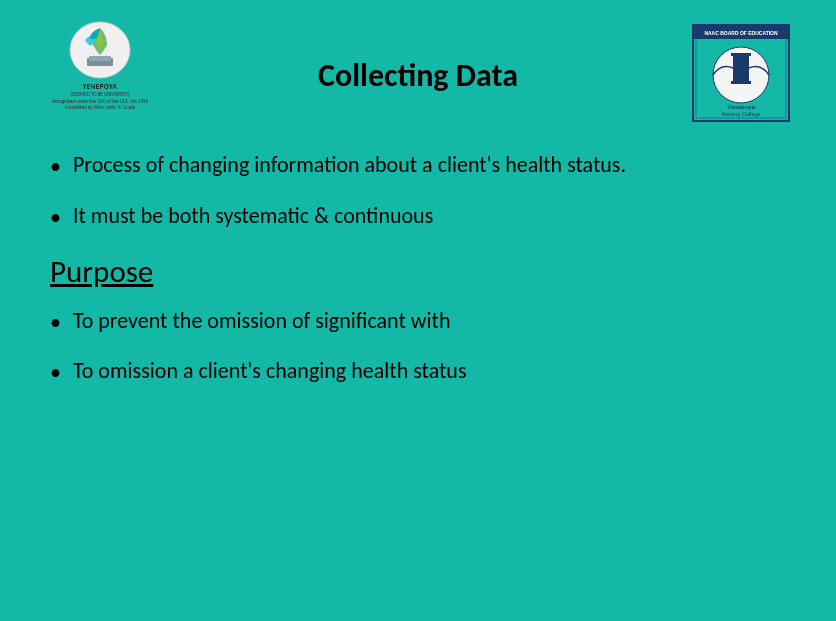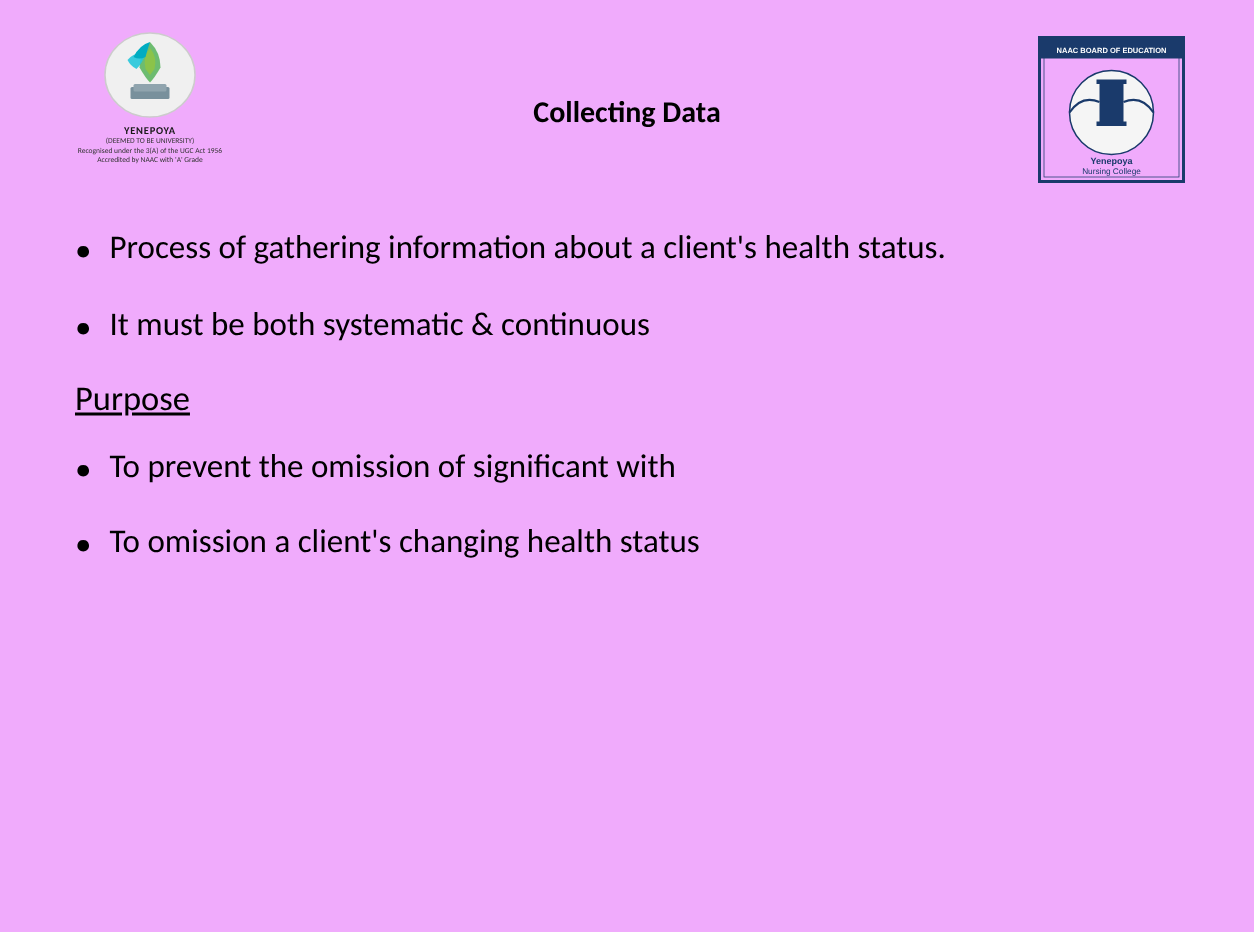--- a/index.html
+++ b/index.html
@@ -12,21 +12,21 @@
       width: 836px;
       height: 621px;
       background: #ffffff;
       font-family: 'Calibri', 'Segoe UI', Arial, sans-serif;
       overflow: hidden;
     }
 
     .slide {
       width: 836px;
       height: 621px;
-      background: #f0abfc;
+      background: #14b8a6;
       position: relative;
       padding: 20px 40px 30px 40px;
     }
 
     
     .header {
       display: flex;
       align-items: center;
       justify-content: center;
       position: relative;
@@ -62,21 +62,21 @@
     }
 
     .logo-left-subtext {
       font-size: 5px;
       color: #333;
       text-align: center;
       line-height: 1.3;
     }
 
     .title {
-      font-size: 20px;
+      font-size: 32px;
       font-weight: bold;
       color: #000000;
       text-align: center;
     }
 
     .logo-right {
       position: absolute;
       right: 0;
       top: 0;
       width: 110px;
@@ -111,21 +111,21 @@
       margin-top: 2px;
       flex-shrink: 0;
       font-size: 22px;
     }
 
     .bullet-text {
       flex: 1;
     }
 
     .purpose-heading {
-      font-size: 23px;
+      font-size: 31px;
       color: #000;
       text-decoration: underline;
       margin-bottom: 16px;
       margin-top: 8px;
       font-weight: normal;
     }
   </style>
 </head>
 <body>
 
@@ -177,21 +177,21 @@
         <text x="50" y="93" text-anchor="middle" font-size="5.5" fill="#1a3a6b" font-family="Arial">Nursing College</text>
       </svg>
     </div>
 
   </div>
 
   <div class="content">
 
     <div class="bullet-item">
       <span class="bullet-dot">•</span>
-      <span class="bullet-text">Process of gathering information about a client's health status.</span>
+      <span class="bullet-text">Process of changing information about a client's health status.</span>
     </div>
 
     <div class="bullet-item">
       <span class="bullet-dot">•</span>
       <span class="bullet-text">It must be both systematic &amp; continuous</span>
     </div>
 
     <div class="purpose-heading">Purpose</div>
 
     <div class="bullet-item">

